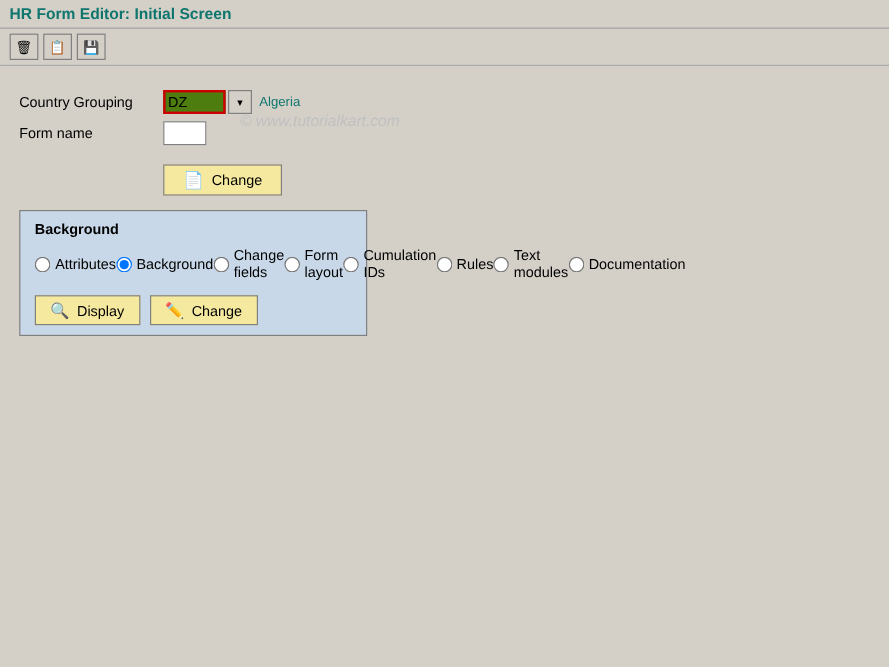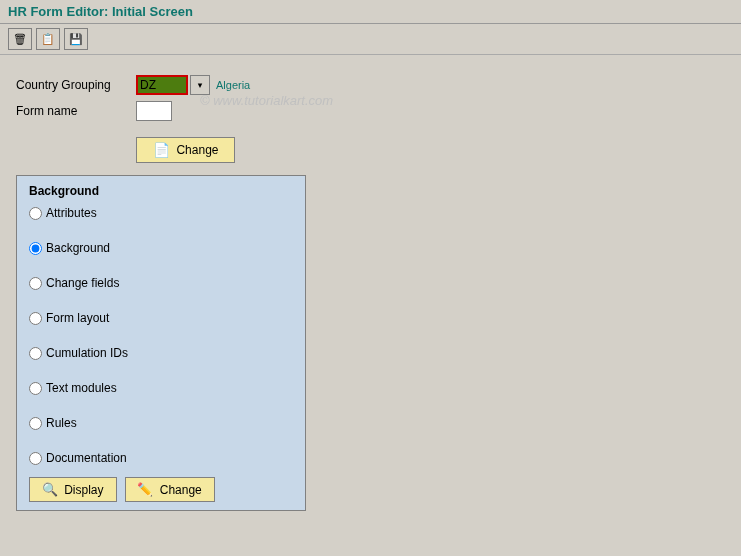--- a/index.html
+++ b/index.html
@@ -142,22 +142,21 @@
 
     .subobjects-title {
       font-size: 12px;
       font-weight: bold;
       margin-bottom: 8px;
       color: #000;
     }
 
     .radio-group {
       display: flex;
-      flex-direction: column;
-      gap: 21px;
+      gap: 0;
       margin-bottom: 12px;
     }
 
     .radio-item {
       display: flex;
       align-items: center;
       gap: 4px;
       font-size: 12px;
       cursor: pointer;
     }
@@ -250,25 +249,25 @@
       <label class="radio-item">
         <input type="radio" name="subobject" style="">
         <span>Form layout</span>
       </label>
       <label class="radio-item">
         <input type="radio" name="subobject" style="">
         <span>Cumulation IDs</span>
       </label>
       <label class="radio-item">
         <input type="radio" name="subobject" style="">
+        <span>Rules</span>
+      </label>
+      <label class="radio-item">
+        <input type="radio" name="subobject" style="">
         <span>Text modules</span>
-      </label>
-      <label class="radio-item">
-        <input type="radio" name="subobject" style="">
-        <span>Rules</span>
       </label>
       <label class="radio-item">
         <input type="radio" name="subobject" style="">
         <span>Documentation</span>
       </label>
     </div>
 
     <div class="subobjects-btns">
       <button class="sub-btn">
         <span class="btn-icon">🔍</span>

